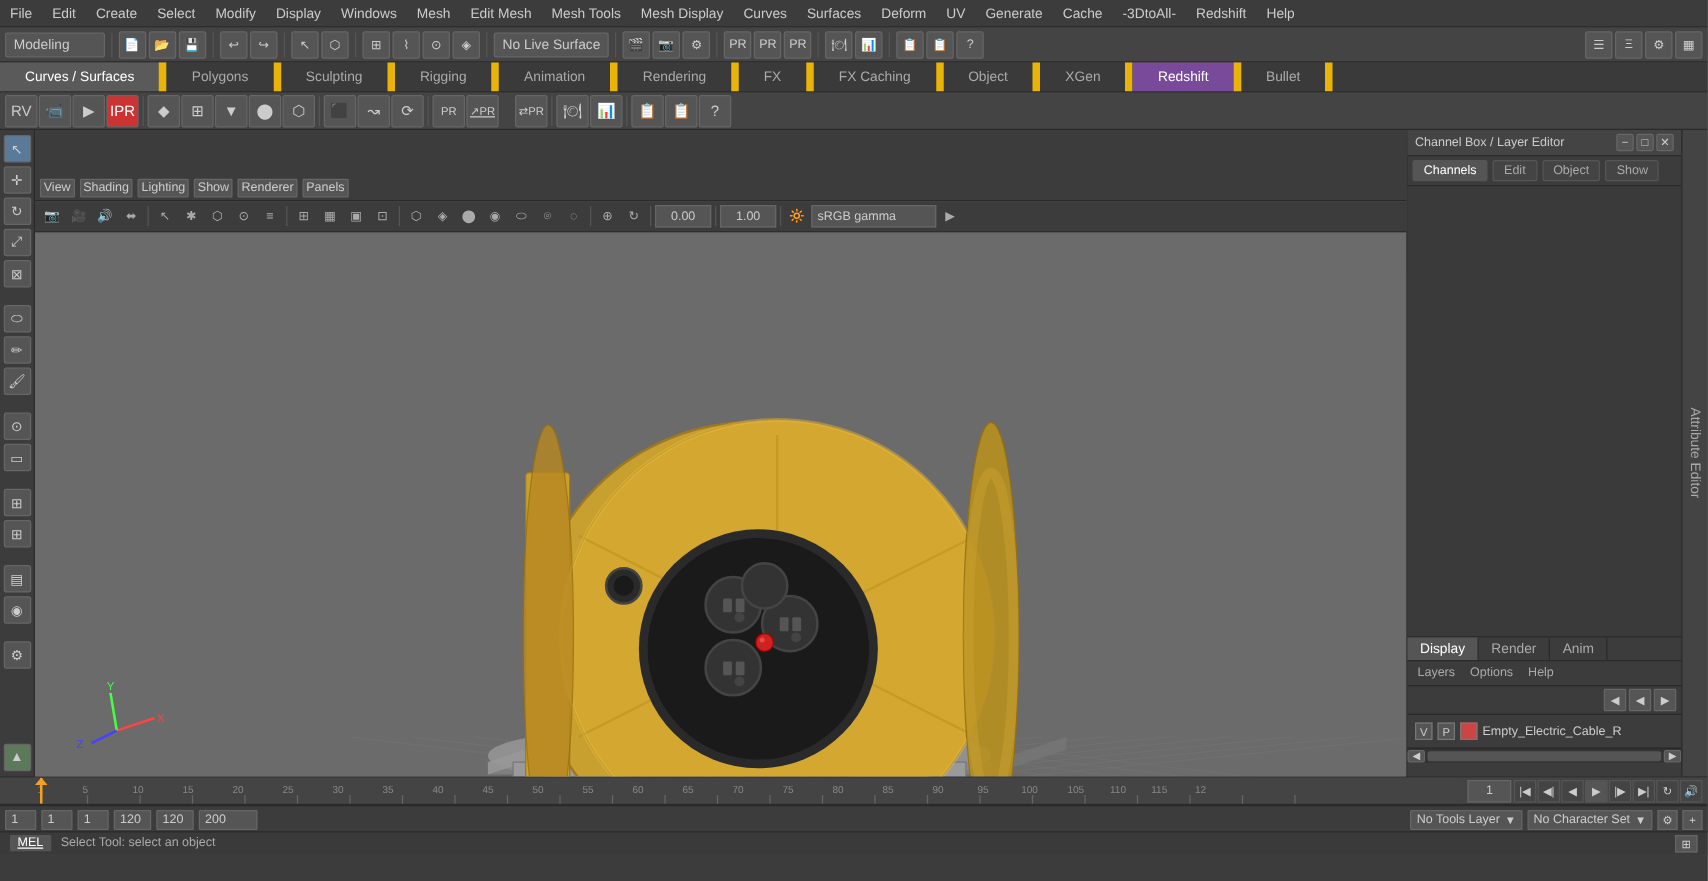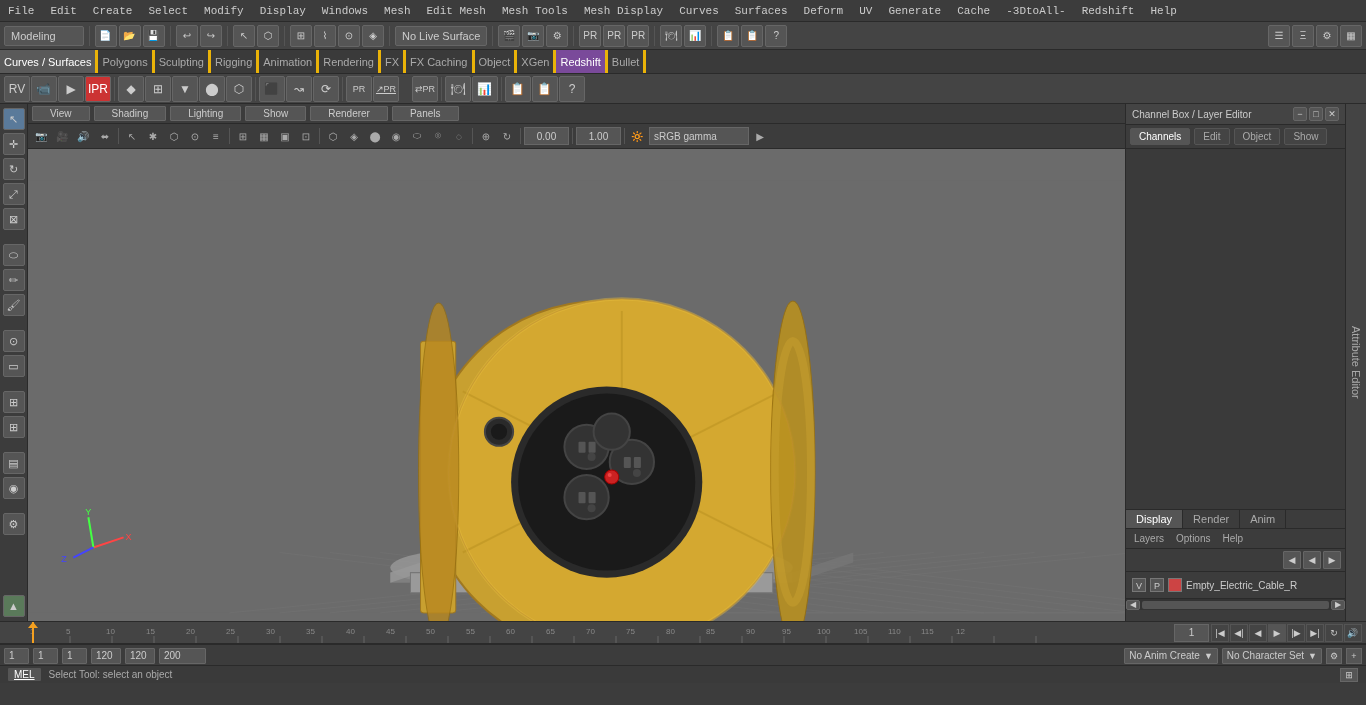--- a/index.html
+++ b/index.html
@@ -3,21 +3,20 @@
   <meta charset="utf-8">
   <style>
     * { margin: 0; padding: 0; box-sizing: border-box; }
     body { width: 1366px; height: 705px; background: #3c3c3c; font-family: Arial, sans-serif; font-size: 11px; color: #ccc; overflow: hidden; }
 
     
     #menu-bar {
       width: 100%; height: 22px; background: #3c3c3c;
       display: flex; align-items: center;
       border-bottom: 1px solid #2a2a2a;
-      font-family: Liberation Mono, monospace;
     }
     .menu-item {
       padding: 2px 8px; cursor: pointer; color: #ccc; font-size: 11px;
       white-space: nowrap;
     }
 
     
     #toolbar1 {
       width: 100%; height: 28px; background: #444;
       display: flex; align-items: center;
@@ -41,22 +40,22 @@
       cursor: pointer; font-size: 11px; color: #ccc; border-radius: 2px; min-width: 80px;
     }
 
     
     #workspace-tabs {
       width: 100%; height: 24px; background: #3a3a3a;
       display: flex; align-items: center;
       border-bottom: 1px solid #2a2a2a;
     }
     .ws-tab {
-      padding: 3px 4px; cursor: pointer; font-size: 11px; color: #aaa;
-      border-right: 3px solid #eab308; height: 100%;
+      padding: 3px 20px; cursor: pointer; font-size: 11px; color: #aaa;
+      border-right: 6px solid #eab308; height: 100%;
       display: flex; align-items: center;
     }
     .ws-tab.active { background: #5a5a5a; color: #fff; }
     .ws-tab.highlight { background: #7a4a9a; color: #fff; }
 
     
     #toolbar2 {
       width: 100%; height: 30px; background: #444;
       display: flex; align-items: center;
       border-bottom: 1px solid #2a2a2a;
@@ -84,21 +83,21 @@
 
     
     #viewport {
       flex: 1; background: #6a6a6a; position: relative; overflow: hidden;
     }
     #viewport-header {
       display: flex; align-items: center; gap: 4px;
       padding: 2px 4px; background: #3c3c3c; font-size: 10px;
       border-bottom: 1px solid #2a2a2a;
     }
-    .vp-btn { padding: 1px 17px; background: #555; border: 1px solid #666; cursor: pointer; color: #ccc; font-size: 10px; border-radius: 1px; }
+    .vp-btn { padding: 1px 2px; background: #555; border: 1px solid #666; cursor: pointer; color: #ccc; font-size: 10px; border-radius: 1px; margin-top: 37px; }
     #viewport-canvas {
       width: 100%; height: calc(100% - 22px); background: #6b6b6b; position: relative;
     }
     
     #viewport-canvas svg { position: absolute; top: 0; left: 0; }
     
     .grid-svg { opacity: 0.3; }
 
     
     #right-panel {
@@ -691,21 +690,21 @@
 
   <div id="bottom-bar">
     <input class="bb-field" type="text" style="width: 25px;" value="1">
     <input class="bb-field" type="text" style="width: 25px;" value="1">
     <input class="bb-field" type="text" style="width: 25px;" value="1">
     <input class="bb-field" type="text" style="width: 30px;" value="120">
     <input class="bb-field" type="text" style="width: 30px;" value="120">
     <input class="bb-field" type="text" style="width: 47px;" value="200">
     <div style="flex:1"></div>
     <div class="bb-dropdown">
-      <span>No Anim Create</span>
+      <span>No Tools Layer</span>
       <span style="margin-left:4px;font-size:9px;">▼</span>
     </div>
     <div class="bb-dropdown">
       <span>No Character Set</span>
       <span style="margin-left:4px;font-size:9px;">▼</span>
     </div>
     <div class="bb-btn">⚙</div>
     <div class="bb-btn">+</div>
   </div>
 </div>

